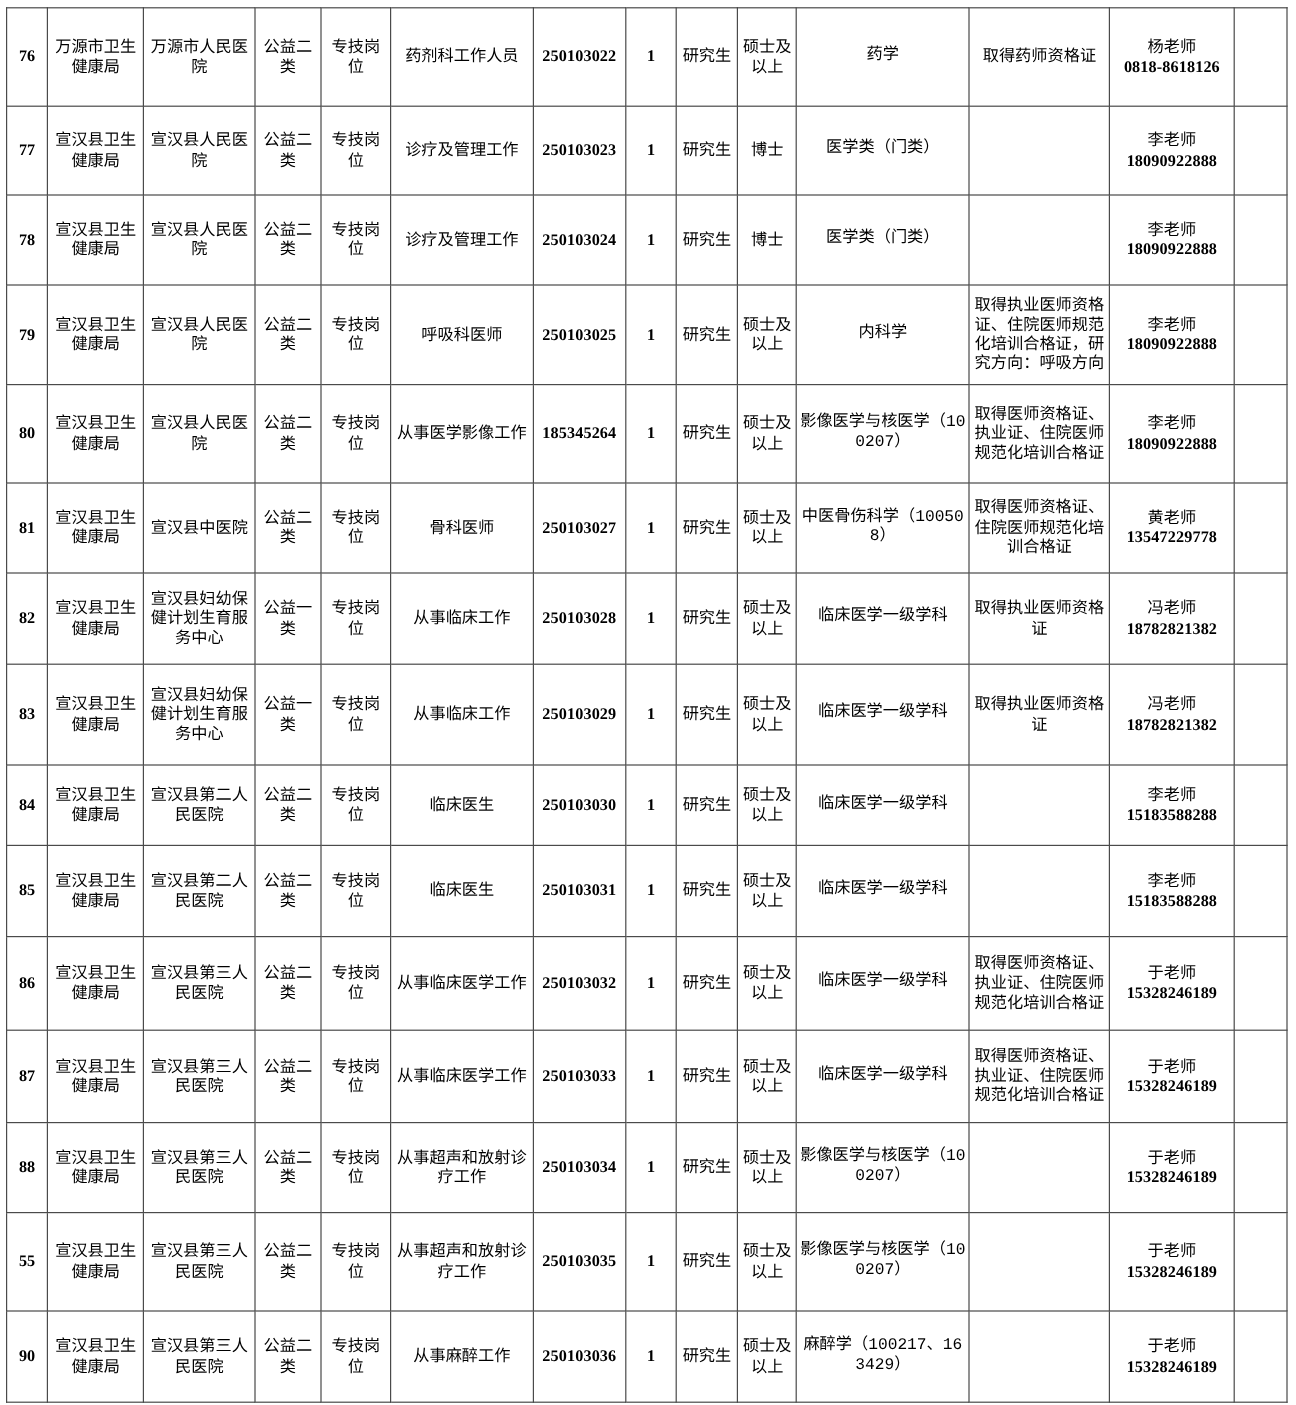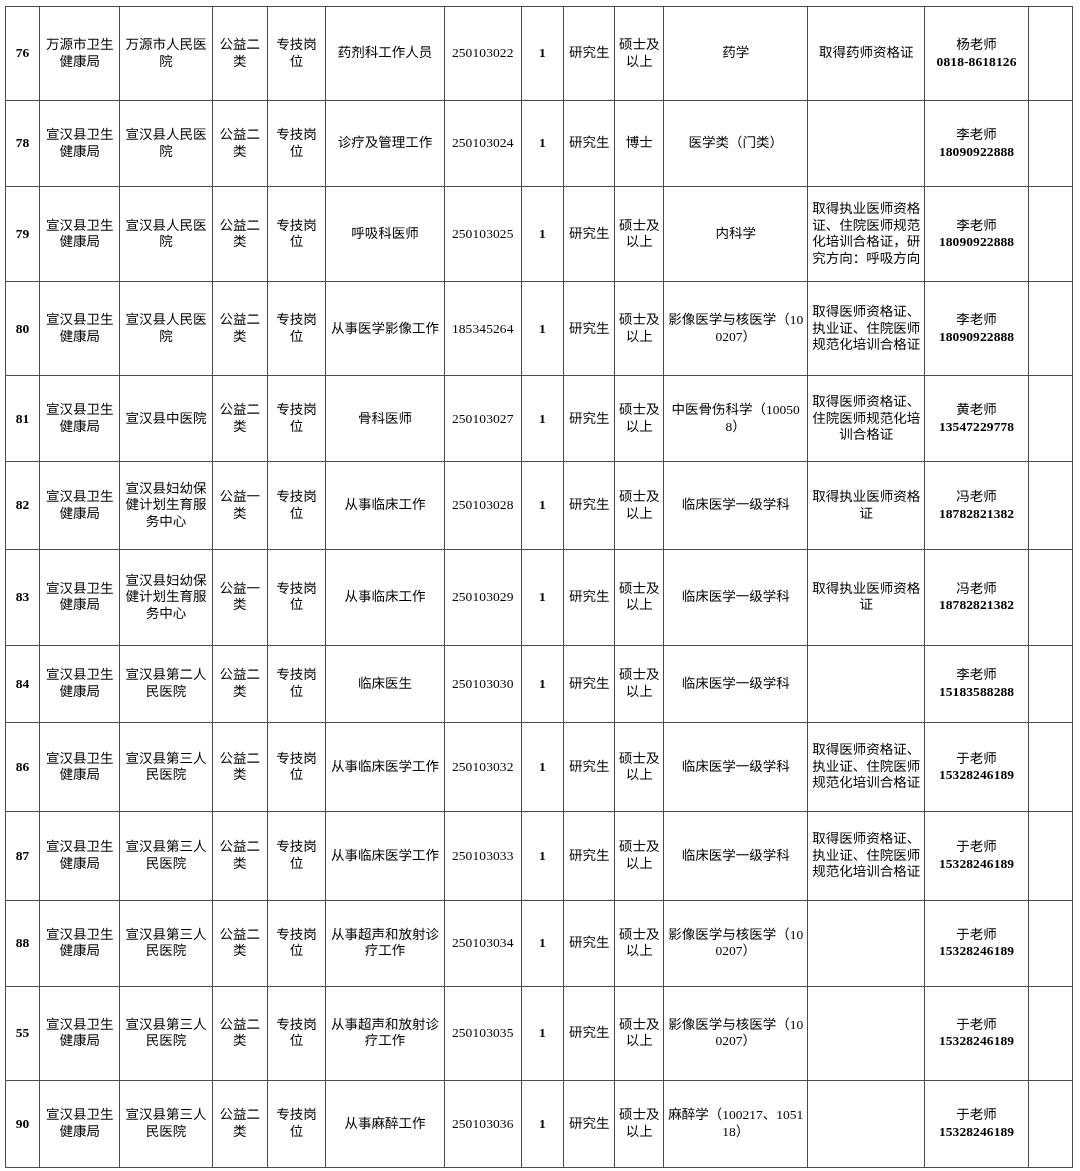--- a/index.html
+++ b/index.html
@@ -34,27 +34,27 @@
     text-align: center;
     vertical-align: middle;
     padding: 2px 2px;
     line-height: 1.22;
     font-size: 13.5px;
     word-break: break-all;
     overflow: hidden;
   }
   
   .c-num   { font-family: "Liberation Serif", "DejaVu Serif", serif; font-weight: bold; font-size: 13px; }
-  .c-code  { font-weight: normal; font-size: 13.5px; letter-spacing: .1px; }
+  .c-code  { font-weight: bold; font-size: 13.5px; letter-spacing: .1px; }
   .c-count { font-weight: bold; font-size: 13px; }
   .c-contact { font-size: 13.5px; }
   .c-contact .phone { font-weight: bold; display: block; letter-spacing: .1px; }
   .c-contact .person { display: block; }
   .c-cond { font-size: 13px; line-height: 1.25; font-family: Liberation Serif, serif; }
-  .c-major { font-size: 13.5px; line-height: 1.25; }
+  .c-major { font-size: 13.5px; line-height: 1.25; font-family: Liberation Mono, monospace; }
   .c-dept, .c-unit { font-size: 13.5px; line-height: 1.28; }
   .c-nature, .c-posttype, .c-edu, .c-degree { font-size: 13.5px; line-height: 1.28; }
 </style>
 </head>
 <body>
 
 <div class="sheet">
   <table class="grid">
     <colgroup id="colgroup">
         <col style="width: 34px;">
@@ -85,20 +85,39 @@
           <td class="c-edu">研究生</td>
           <td class="c-degree">硕士及以上</td>
           <td class="c-major">药学</td>
           <td class="c-cond">取得药师资格证</td>
           <td class="c-contact">
             <span class="person">杨老师</span>
             <span class="phone">0818-8618126</span>
           </td>
           <td class="c-remark"></td>
         </tr>
+        <tr style="height: 74px;">
+          <td class="c-num">77</td>
+          <td class="c-dept">宣汉县卫生健康局</td>
+          <td class="c-unit">宣汉县人民医院</td>
+          <td class="c-nature">公益二类</td>
+          <td class="c-posttype">专技岗位</td>
+          <td class="c-job">诊疗及管理工作</td>
+          <td class="c-code">250103023</td>
+          <td class="c-count">1</td>
+          <td class="c-edu">研究生</td>
+          <td class="c-degree">博士</td>
+          <td class="c-major">医学类（门类）</td>
+          <td class="c-cond"></td>
+          <td class="c-contact">
+            <span class="person">李老师</span>
+            <span class="phone">18090922888</span>
+          </td>
+          <td class="c-remark"></td>
+        </tr>
         <tr style="height: 75px; margin-top: 40px;">
           <td class="c-num">78</td>
           <td class="c-dept">宣汉县卫生健康局</td>
           <td class="c-unit">宣汉县人民医院</td>
           <td class="c-nature">公益二类</td>
           <td class="c-posttype">专技岗位</td>
           <td class="c-job">诊疗及管理工作</td>
           <td class="c-code">250103024</td>
           <td class="c-count">1</td>
           <td class="c-edu">研究生</td>
@@ -218,20 +237,39 @@
           <td class="c-edu">研究生</td>
           <td class="c-degree">硕士及以上</td>
           <td class="c-major">临床医学一级学科</td>
           <td class="c-cond"></td>
           <td class="c-contact">
             <span class="person">李老师</span>
             <span class="phone">15183588288</span>
           </td>
           <td class="c-remark"></td>
         </tr>
+        <tr style="height: 76px;">
+          <td class="c-num">85</td>
+          <td class="c-dept">宣汉县卫生健康局</td>
+          <td class="c-unit">宣汉县第二人民医院</td>
+          <td class="c-nature">公益二类</td>
+          <td class="c-posttype">专技岗位</td>
+          <td class="c-job">临床医生</td>
+          <td class="c-code">250103031</td>
+          <td class="c-count">1</td>
+          <td class="c-edu">研究生</td>
+          <td class="c-degree">硕士及以上</td>
+          <td class="c-major">临床医学一级学科</td>
+          <td class="c-cond"></td>
+          <td class="c-contact">
+            <span class="person">李老师</span>
+            <span class="phone">15183588288</span>
+          </td>
+          <td class="c-remark"></td>
+        </tr>
         <tr style="height: 78px;">
           <td class="c-num">86</td>
           <td class="c-dept">宣汉县卫生健康局</td>
           <td class="c-unit">宣汉县第三人民医院</td>
           <td class="c-nature">公益二类</td>
           <td class="c-posttype">专技岗位</td>
           <td class="c-job">从事临床医学工作</td>
           <td class="c-code">250103032</td>
           <td class="c-count">1</td>
           <td class="c-edu">研究生</td>
@@ -305,21 +343,21 @@
           <td class="c-num">90</td>
           <td class="c-dept">宣汉县卫生健康局</td>
           <td class="c-unit">宣汉县第三人民医院</td>
           <td class="c-nature">公益二类</td>
           <td class="c-posttype">专技岗位</td>
           <td class="c-job">从事麻醉工作</td>
           <td class="c-code">250103036</td>
           <td class="c-count">1</td>
           <td class="c-edu">研究生</td>
           <td class="c-degree">硕士及以上</td>
-          <td class="c-major">麻醉学（100217、105118）</td>
+          <td class="c-major">麻醉学（100217、163429）</td>
           <td class="c-cond"></td>
           <td class="c-contact">
             <span class="person">于老师</span>
             <span class="phone">15328246189</span>
           </td>
           <td class="c-remark"></td>
         </tr>
       </tbody>
   </table>
 </div>

